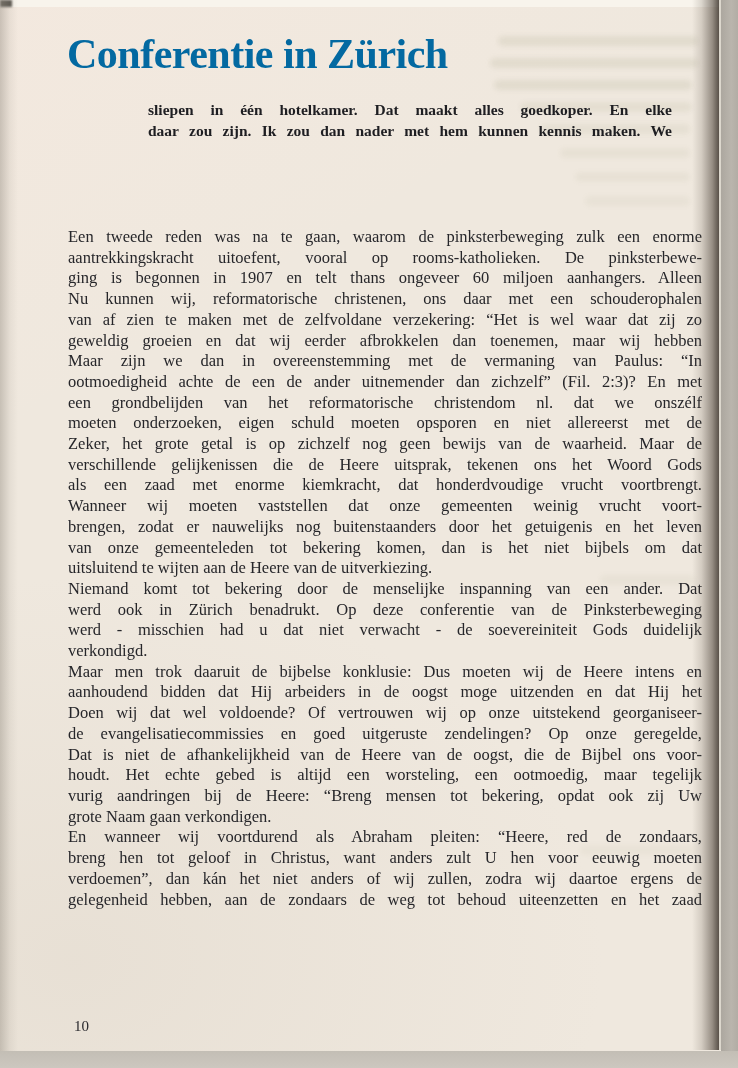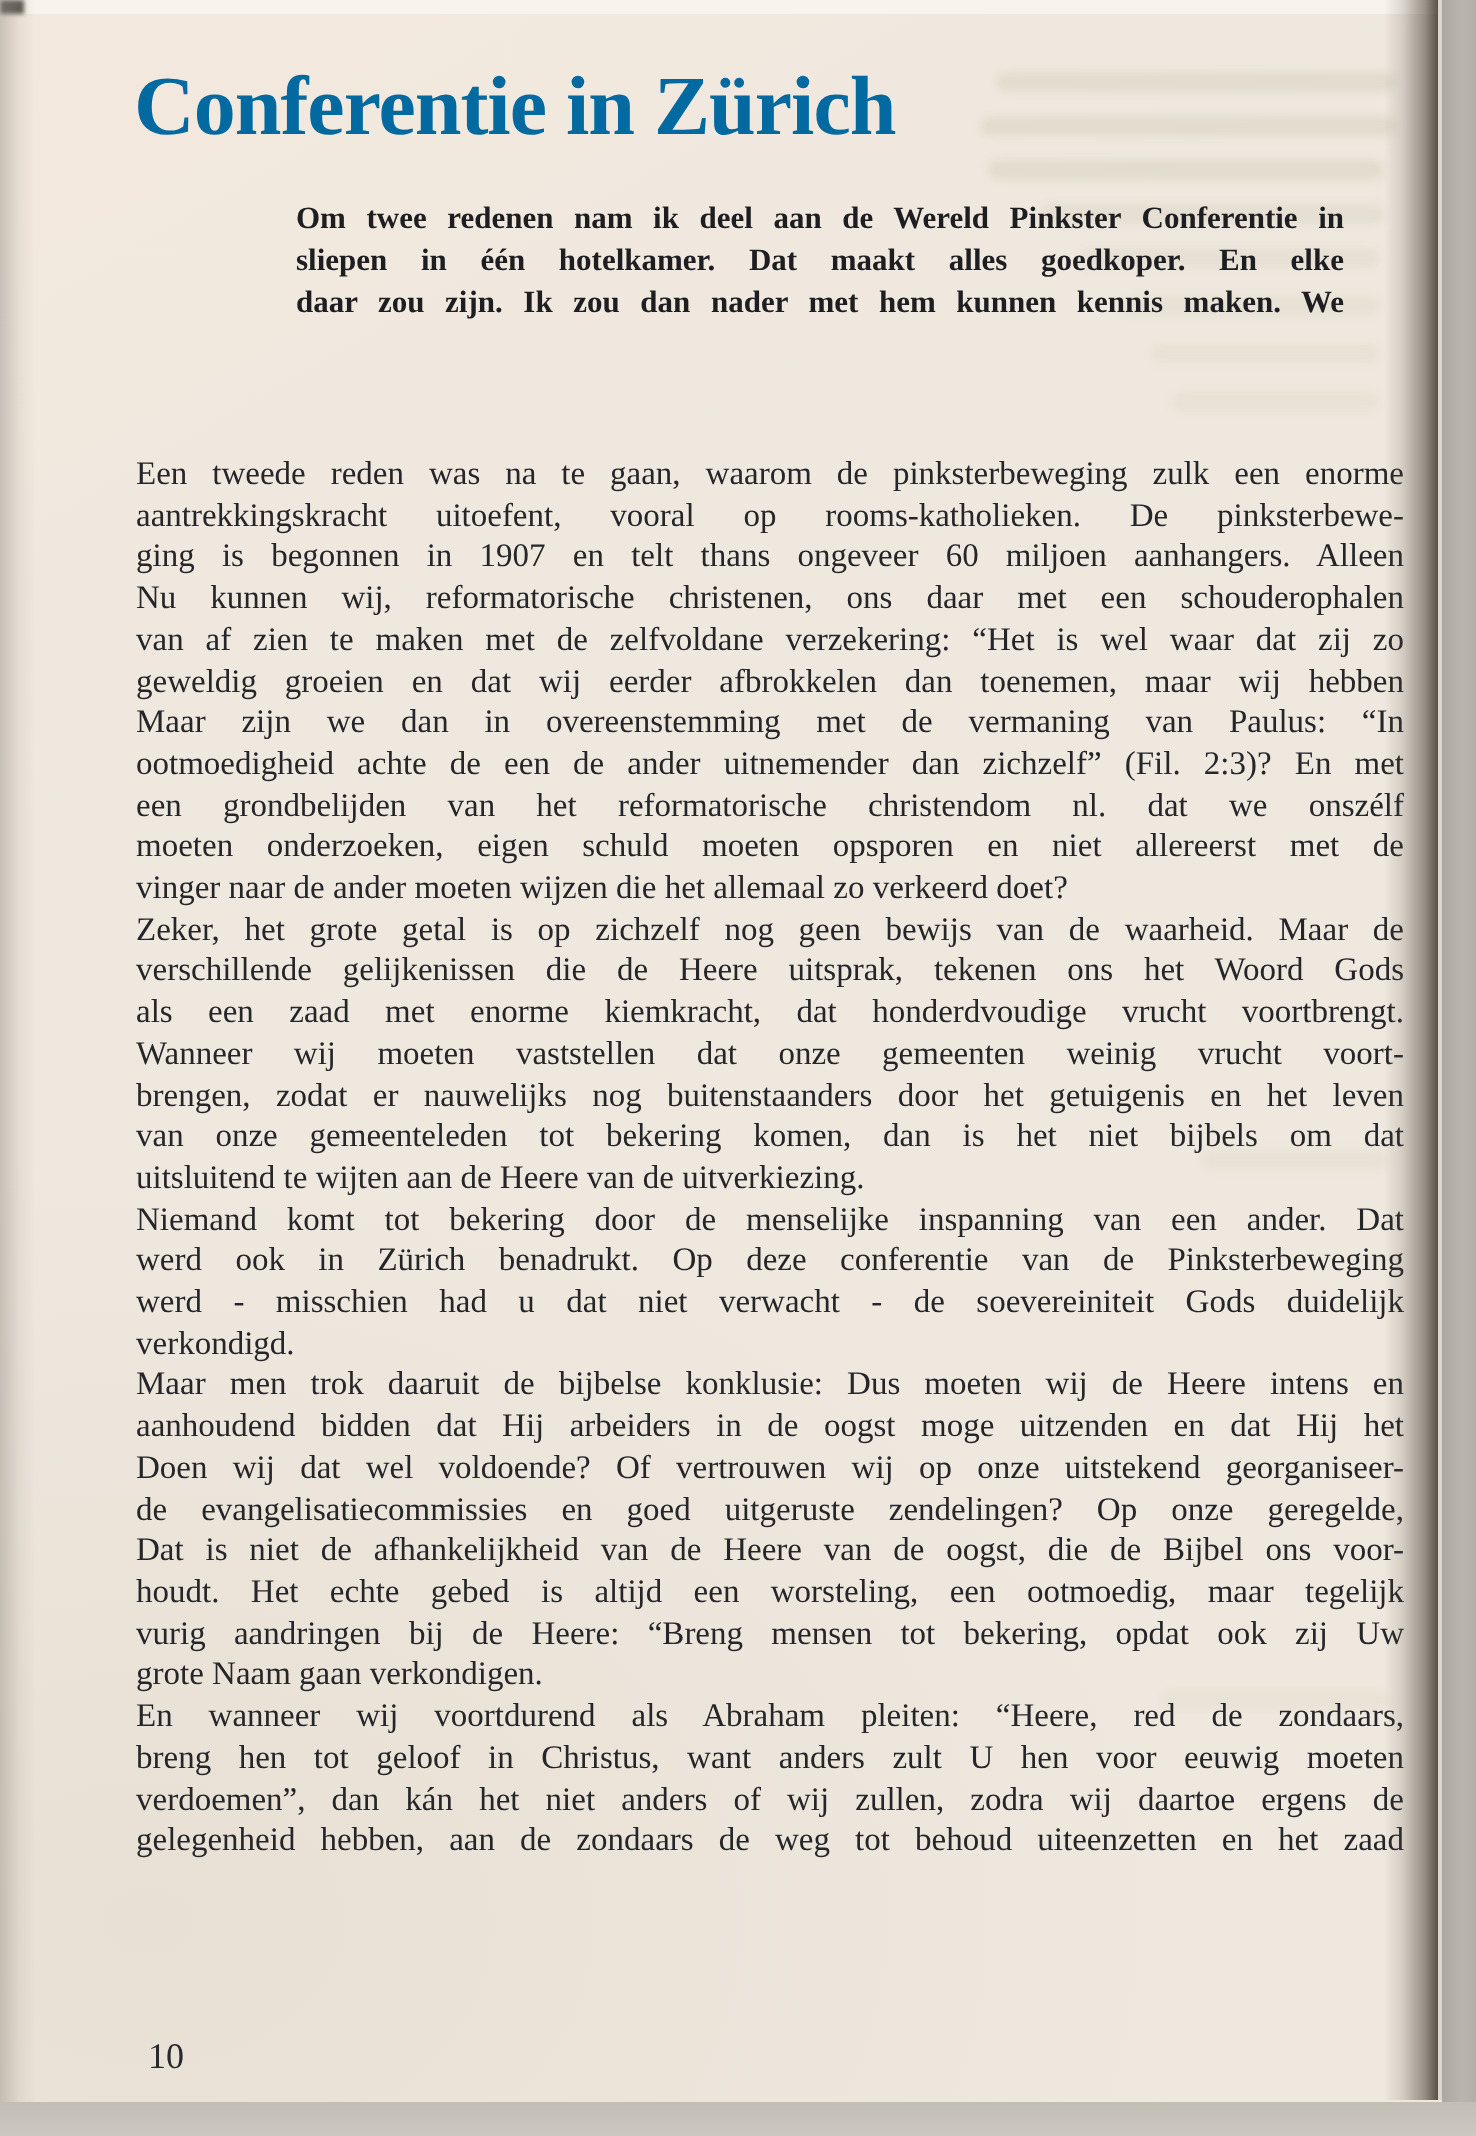--- a/index.html
+++ b/index.html
@@ -81,21 +81,21 @@
   .line {
     text-align: justify;
     text-align-last: justify;
     white-space: normal;
   }
   .line.last {
     text-align-last: left;
   }
   .pagenum {
     position: absolute; left: 74px; top: 1018px;
-    font-size: 18px; color: #2a2a2e;
+    font-size: 15px; color: #2a2a2e;
   }
 </style>
 </head>
 <body>
 
 <div class="scan" style="--paper: #efe8de; --ink: #26262a;">
 
   <div class="paper-tint"></div>
 
   <div class="ghost" style="left:498px; top:36px;  width:200px;"></div>
@@ -105,42 +105,40 @@
   <div class="ghost" style="left:540px; top:124px; width:150px; opacity:.7;"></div>
   <div class="ghost" style="left:560px; top:148px; width:130px; opacity:.6;"></div>
   <div class="ghost" style="left:575px; top:172px; width:115px; opacity:.55;"></div>
   <div class="ghost" style="left:585px; top:196px; width:105px; opacity:.5;"></div>
   <div class="ghost" style="left:600px; top:575px; width:95px;  opacity:.5;"></div>
   <div class="ghost" style="left:580px; top:845px; width:115px; opacity:.45;"></div>
 
   <h1 class="title">Conferentie in Zürich</h1>
 
   <div class="intro" id="intro">
-      <div class="line">Om twee redenen nam ik deel aan de Wereld Pinkster Conferentie in</div>
       <div class="line">sliepen in één hotelkamer. Dat maakt alles goedkoper. En elke</div>
       <div class="line">daar zou zijn. Ik zou dan nader met hem kunnen kennis maken. We</div>
     </div>
 
   <div class="body-text" id="body-text">
       <div class="para">
         <div class="line">Een tweede reden was na te gaan, waarom de pinksterbeweging zulk een enorme</div>
         <div class="line">aantrekkingskracht uitoefent, vooral op rooms-katholieken. De pinksterbewe-</div>
         <div class="line">ging is begonnen in 1907 en telt thans ongeveer 60 miljoen aanhangers. Alleen</div>
       </div>
       <div class="para">
         <div class="line">Nu kunnen wij, reformatorische christenen, ons daar met een schouderophalen</div>
         <div class="line">van af zien te maken met de zelfvoldane verzekering: “Het is wel waar dat zij zo</div>
         <div class="line">geweldig groeien en dat wij eerder afbrokkelen dan toenemen, maar wij hebben</div>
       </div>
       <div class="para">
         <div class="line">Maar zijn we dan in overeenstemming met de vermaning van Paulus: “In</div>
         <div class="line">ootmoedigheid achte de een de ander uitnemender dan zichzelf” (Fil. 2:3)? En met</div>
         <div class="line">een grondbelijden van het reformatorische christendom nl. dat we onszélf</div>
         <div class="line">moeten onderzoeken, eigen schuld moeten opsporen en niet allereerst met de</div>
-        <div class="line last">vinger naar de ander moeten wijzen die het allemaal zo verkeerd doet?</div>
       </div>
       <div class="para">
         <div class="line">Zeker, het grote getal is op zichzelf nog geen bewijs van de waarheid. Maar de</div>
         <div class="line">verschillende gelijkenissen die de Heere uitsprak, tekenen ons het Woord Gods</div>
         <div class="line">als een zaad met enorme kiemkracht, dat honderdvoudige vrucht voortbrengt.</div>
         <div class="line">Wanneer wij moeten vaststellen dat onze gemeenten weinig vrucht voort-</div>
         <div class="line">brengen, zodat er nauwelijks nog buitenstaanders door het getuigenis en het leven</div>
         <div class="line">van onze gemeenteleden tot bekering komen, dan is het niet bijbels om dat</div>
         <div class="line last">uitsluitend te wijten aan de Heere van de uitverkiezing.</div>
       </div>

